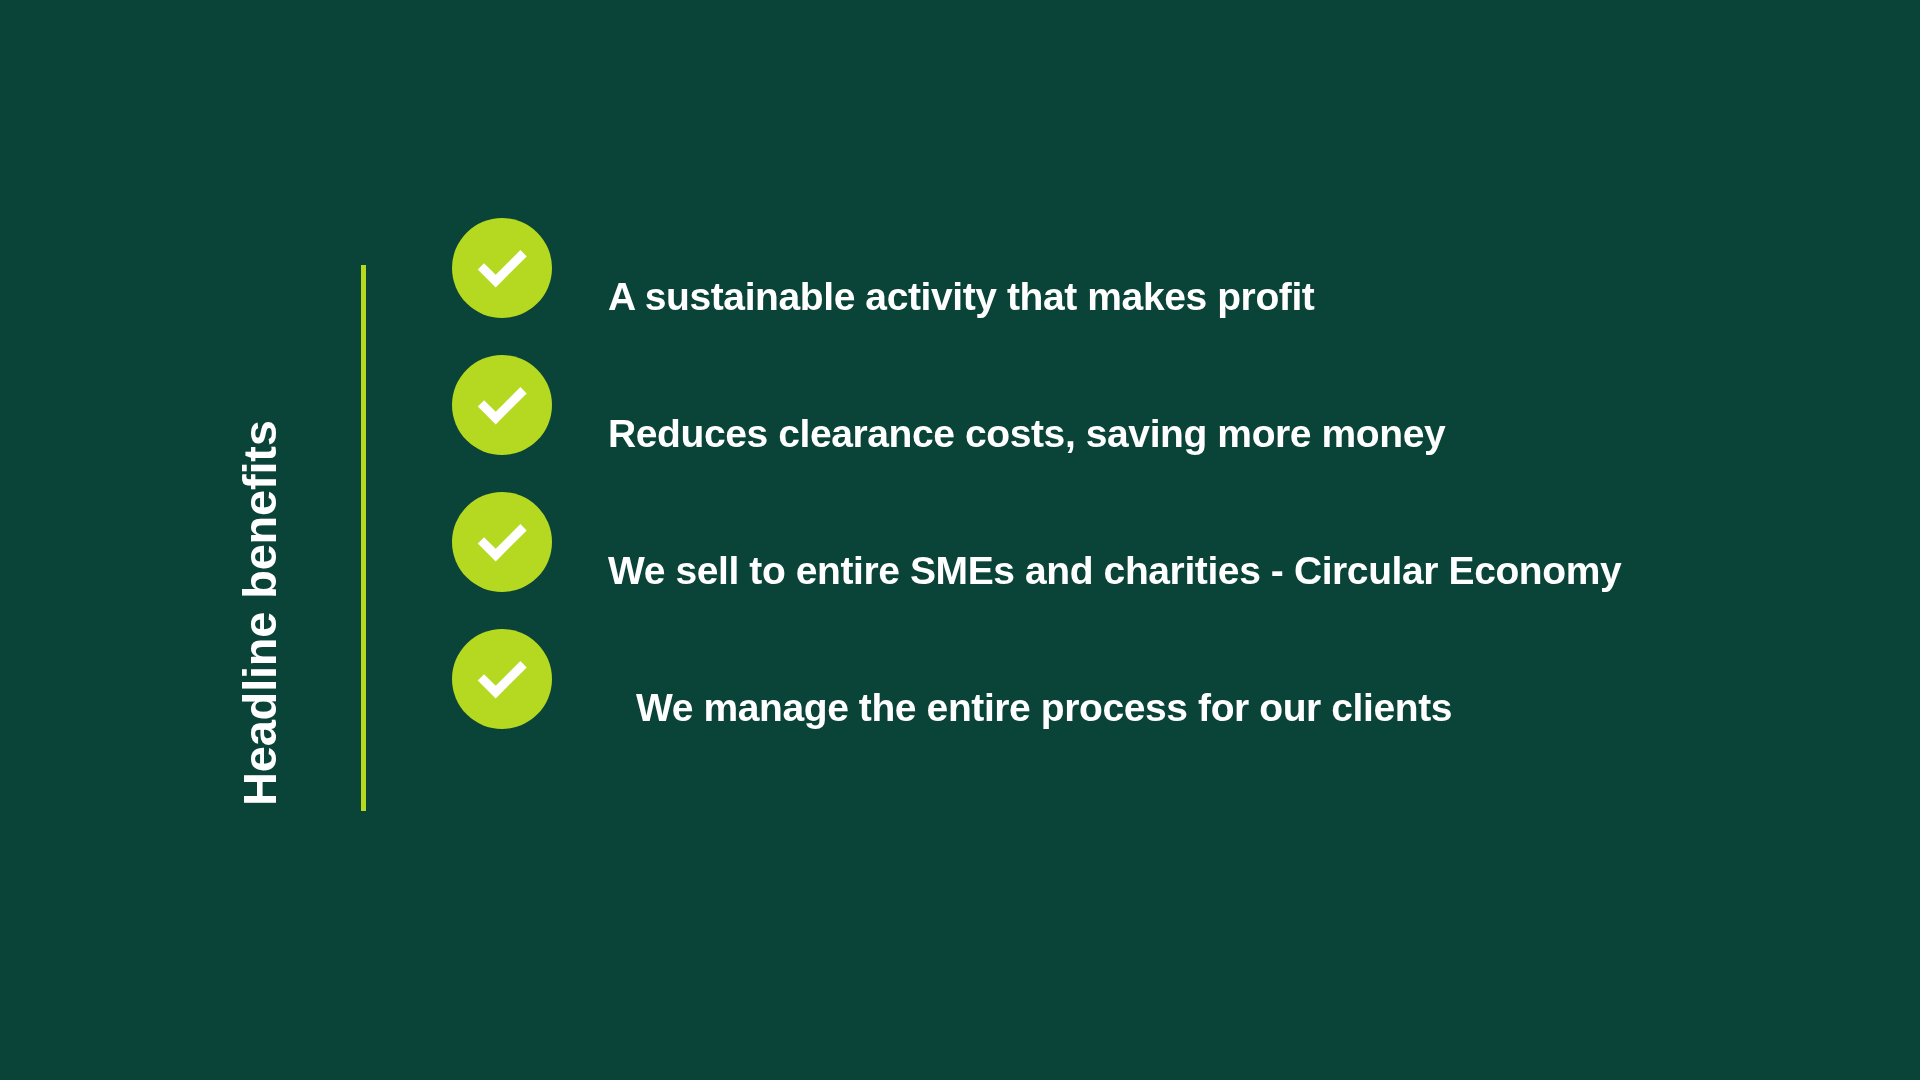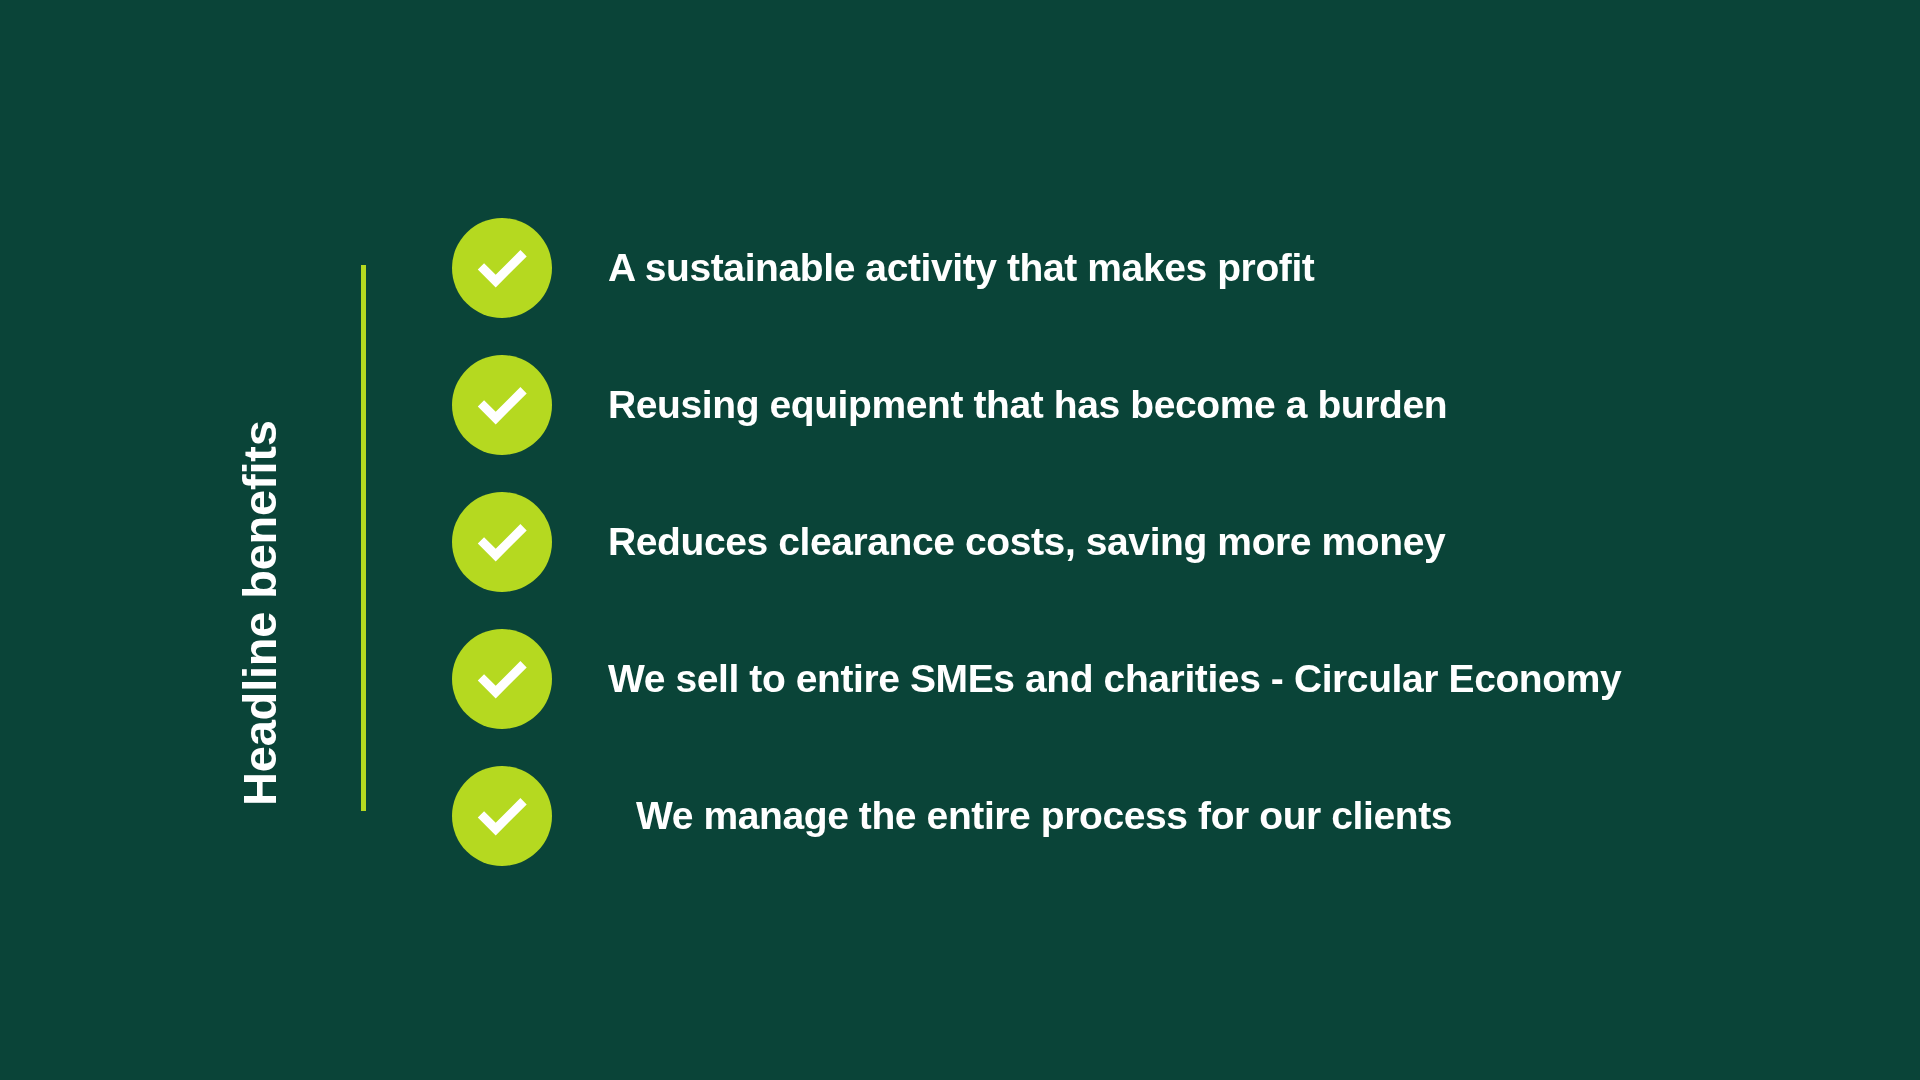--- a/index.html
+++ b/index.html
@@ -58,21 +58,21 @@
     left: 452px;
     top: 218px;
     width: 1400px;
   }
 
   .benefit-row {
     position: relative;
     height: 100px;
     margin-bottom: 37px;
     display: flex;
-    align-items: center;
+    align-items: flex-end;
   }
   .benefit-row:last-child { margin-bottom: 0; gap: 28px; }
 
   .check-badge {
     flex: 0 0 auto;
     width: 100px;
     height: 100px;
     border-radius: 50%;
     background: #b5d920;
     display: flex;
@@ -108,28 +108,20 @@
 
     <div class="benefit-row">
       <div class="check-badge">
         <svg viewBox="0 0 64 64" aria-hidden="true">
           <path d="M7 33.5 L13.5 27 L25.5 39 L51 13.5 L57.5 20 L25.5 52 Z" fill="#ffffff"></path>
         </svg>
       </div>
       <div class="benefit-text">A sustainable activity that makes profit</div>
     </div>
 
-    <div class="benefit-row">
-      <div class="check-badge">
-        <svg viewBox="0 0 64 64" aria-hidden="true">
-          <path d="M7 33.5 L13.5 27 L25.5 39 L51 13.5 L57.5 20 L25.5 52 Z" fill="#ffffff"></path>
-        </svg>
-      </div>
-      <div class="benefit-text">Reusing equipment that has become a burden</div>
-    </div>
 
     <div class="benefit-row">
       <div class="check-badge">
         <svg viewBox="0 0 64 64" aria-hidden="true">
           <path d="M7 33.5 L13.5 27 L25.5 39 L51 13.5 L57.5 20 L25.5 52 Z" fill="#ffffff"></path>
         </svg>
       </div>
       <div class="benefit-text">Reduces clearance costs, saving more money</div>
     </div>
 

